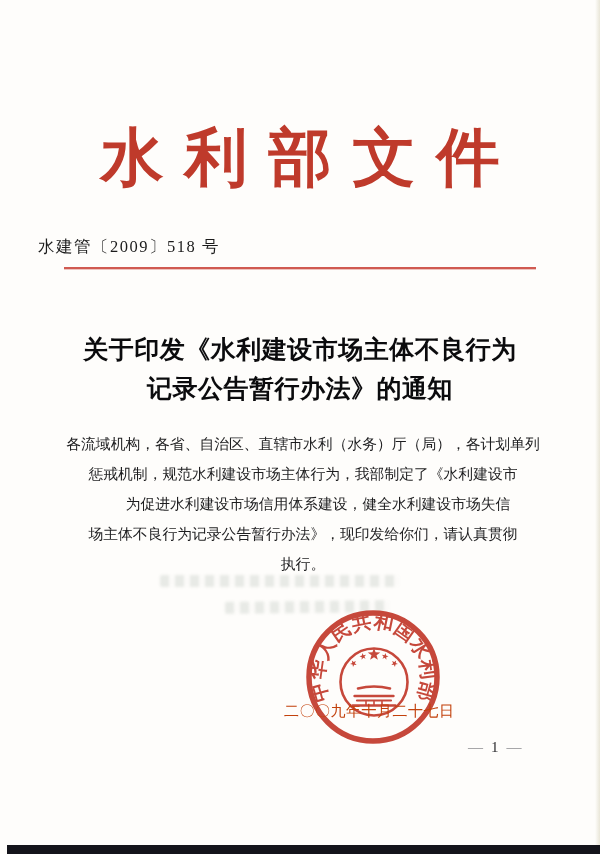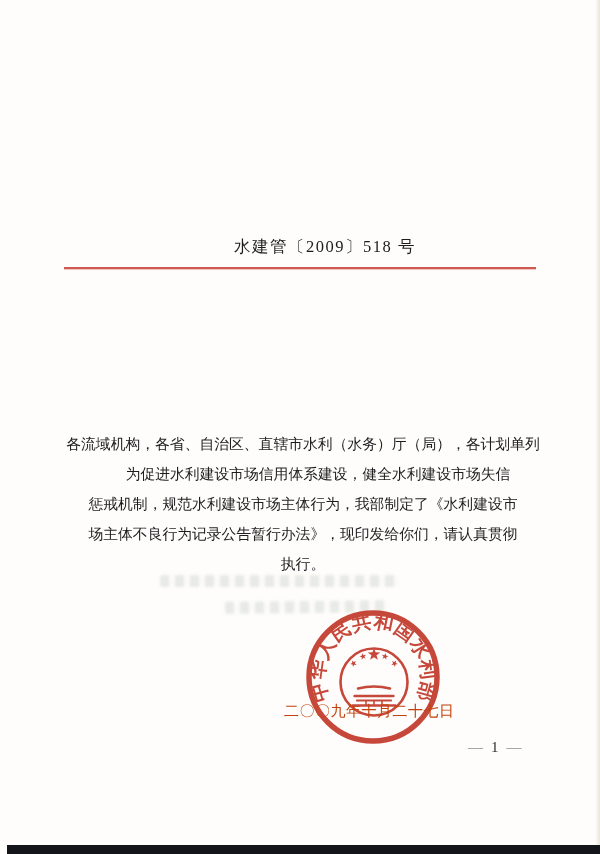--- a/index.html
+++ b/index.html
@@ -22,22 +22,21 @@
     color: var(--header-red, #bf3a2b);
     letter-spacing: 21px;
     text-indent: 21px;
     line-height: 1.15;
     white-space: nowrap;
   }
 
   
   .doc-number {
     position: absolute;
-    top: 236px; left: 12px; right: 0;
-    text-align: center;
+    top: 236px; left: 0; right: 0;
     font-size: 16.5px;
     color: #1b1b1b;
     letter-spacing: 1.5px;
     padding-left: 38px;
   }
 
   
   .red-divider {
     position: absolute;
     top: 267px; left: 64px; width: 472px; height: 2px;
@@ -130,30 +129,35 @@
     position: absolute;
     top: 0; right: 0; width: 5px; height: 100%;
     background: linear-gradient(to right, rgba(233,230,218,0), #e9e6d8);
   }
 </style>
 </head>
 <body>
 
 <div class="page">
 
+  <div class="agency-header">水利部文件</div>
 
   <div class="doc-number">水建管〔2009〕518 号</div>
 
   <div class="red-divider"></div>
 
+  <div class="notice-title">
+    <div>关于印发《水利建设市场主体不良行为</div>
+    <div>记录公告暂行办法》的通知</div>
+  </div>
 
   <div class="body-text">
     <div class="body-line">各流域机构，各省、自治区、直辖市水利（水务）厅（局），各计划单列</div>
+    <div class="body-line">惩戒机制，规范水利建设市场主体行为，我部制定了《水利建设市</div>
     <div class="body-line indent">为促进水利建设市场信用体系建设，健全水利建设市场失信</div>
-    <div class="body-line">惩戒机制，规范水利建设市场主体行为，我部制定了《水利建设市</div>
     <div class="body-line">场主体不良行为记录公告暂行办法》，现印发给你们，请认真贯彻</div>
     <div class="body-line">执行。</div>
   </div>
 
   <div class="smudge smudge-1"></div>
   <div class="smudge smudge-2"></div>
 
   <svg class="seal" viewBox="0 0 140 140" xmlns="http://www.w3.org/2000/svg">
     <defs>
       <path id="ringPath" d="M 25.59 90.71 A 49 49 0 1 1 114.41 90.71" fill="none"></path>

